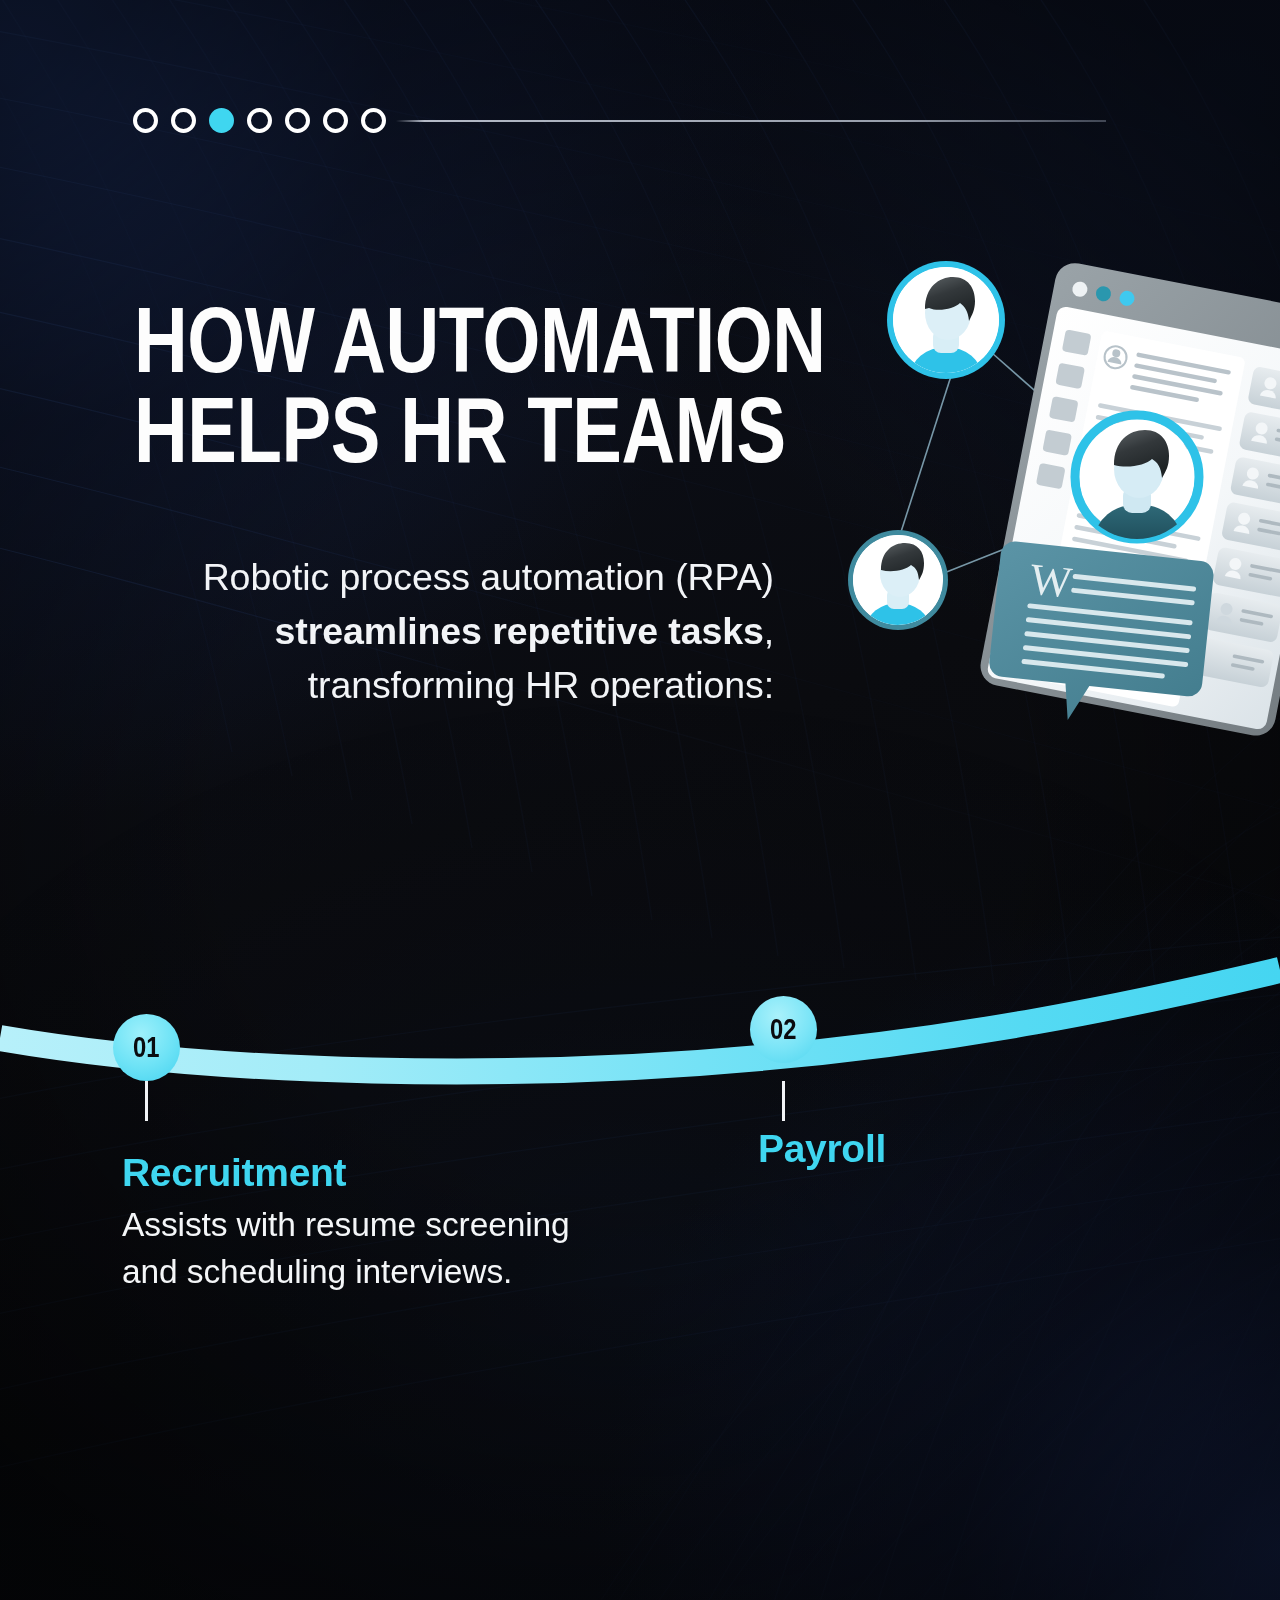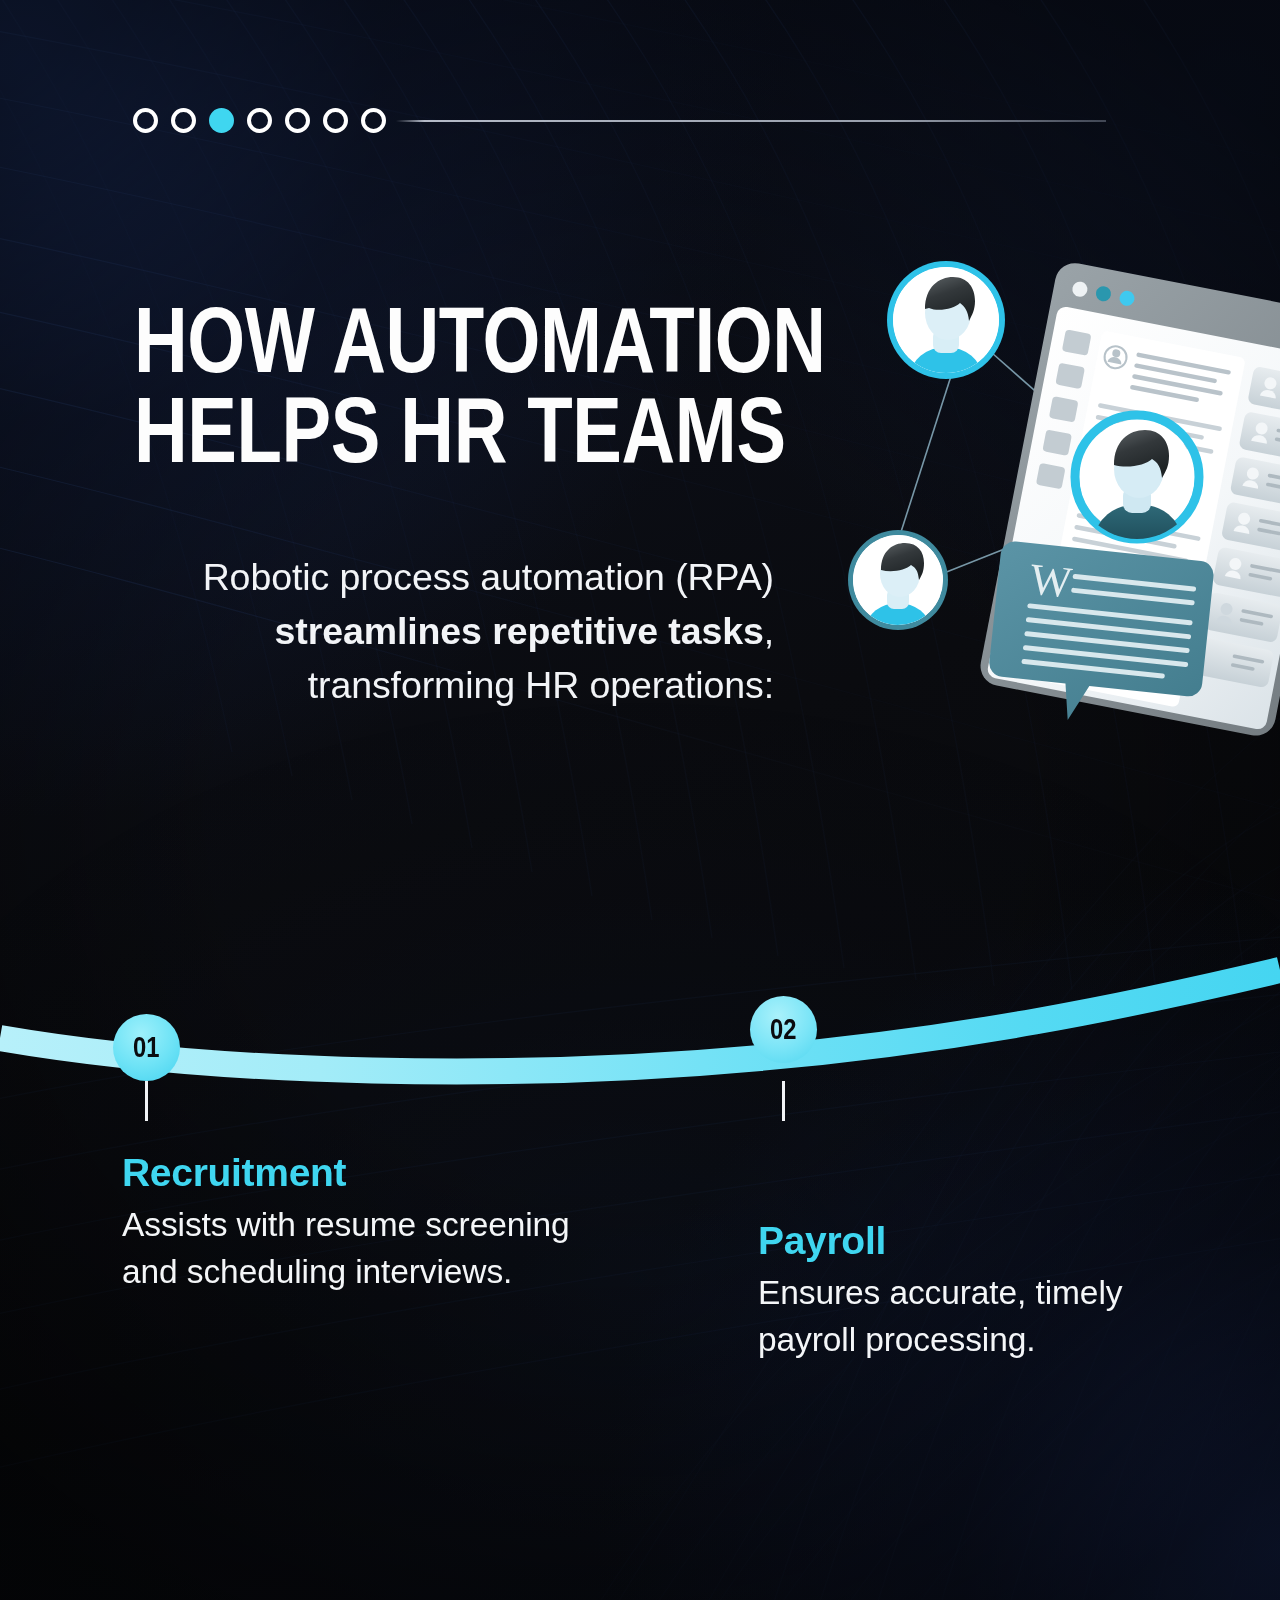--- a/index.html
+++ b/index.html
@@ -88,21 +88,21 @@
   .badge-01 { left:113px; top:1014px; background:radial-gradient(circle at 42% 30%, #9df0fb 0%, #6fe3f6 52%, #45d3ef 100%); }
   .badge-02 { left:750px; top:996px; background:radial-gradient(circle at 42% 30%, #a9f1fb 0%, #7ce5f7 52%, #4fd6f0 100%); }
 
   .stem { position:absolute; width:3px; background:#f2f4f7; }
   .stem-01 { left:145px; top:1081px; height:40px; }
   .stem-02 { left:782px; top:1081px; height:40px; }
 
   
   .card { position:absolute; width:470px; }
   .card-01 { left:122px; top:1152px; }
-  .card-02 { left:758px; top:1220px; }
+  .card-02 { left:758px; top:1128px; }
   .card h3 {
     color:#3fd6f0;
     font-size:39px;
     font-weight:700;
     line-height:1.1;
     letter-spacing:-0.3px;
     margin-bottom:6px;
   }
   .card p {
     color:#f4f6f8;
@@ -440,14 +440,13 @@
 </div>
 <div class="stem stem-02"></div>
 
 <div class="card card-01">
   <h3>Recruitment</h3>
   <p>Assists with resume screening and scheduling interviews.</p>
 </div>
 
 <div class="card card-02">
   <h3>Payroll</h3>
-  <p>Ensures accurate, timely payroll processing.</p>
 </div>
 
 </body></html>

